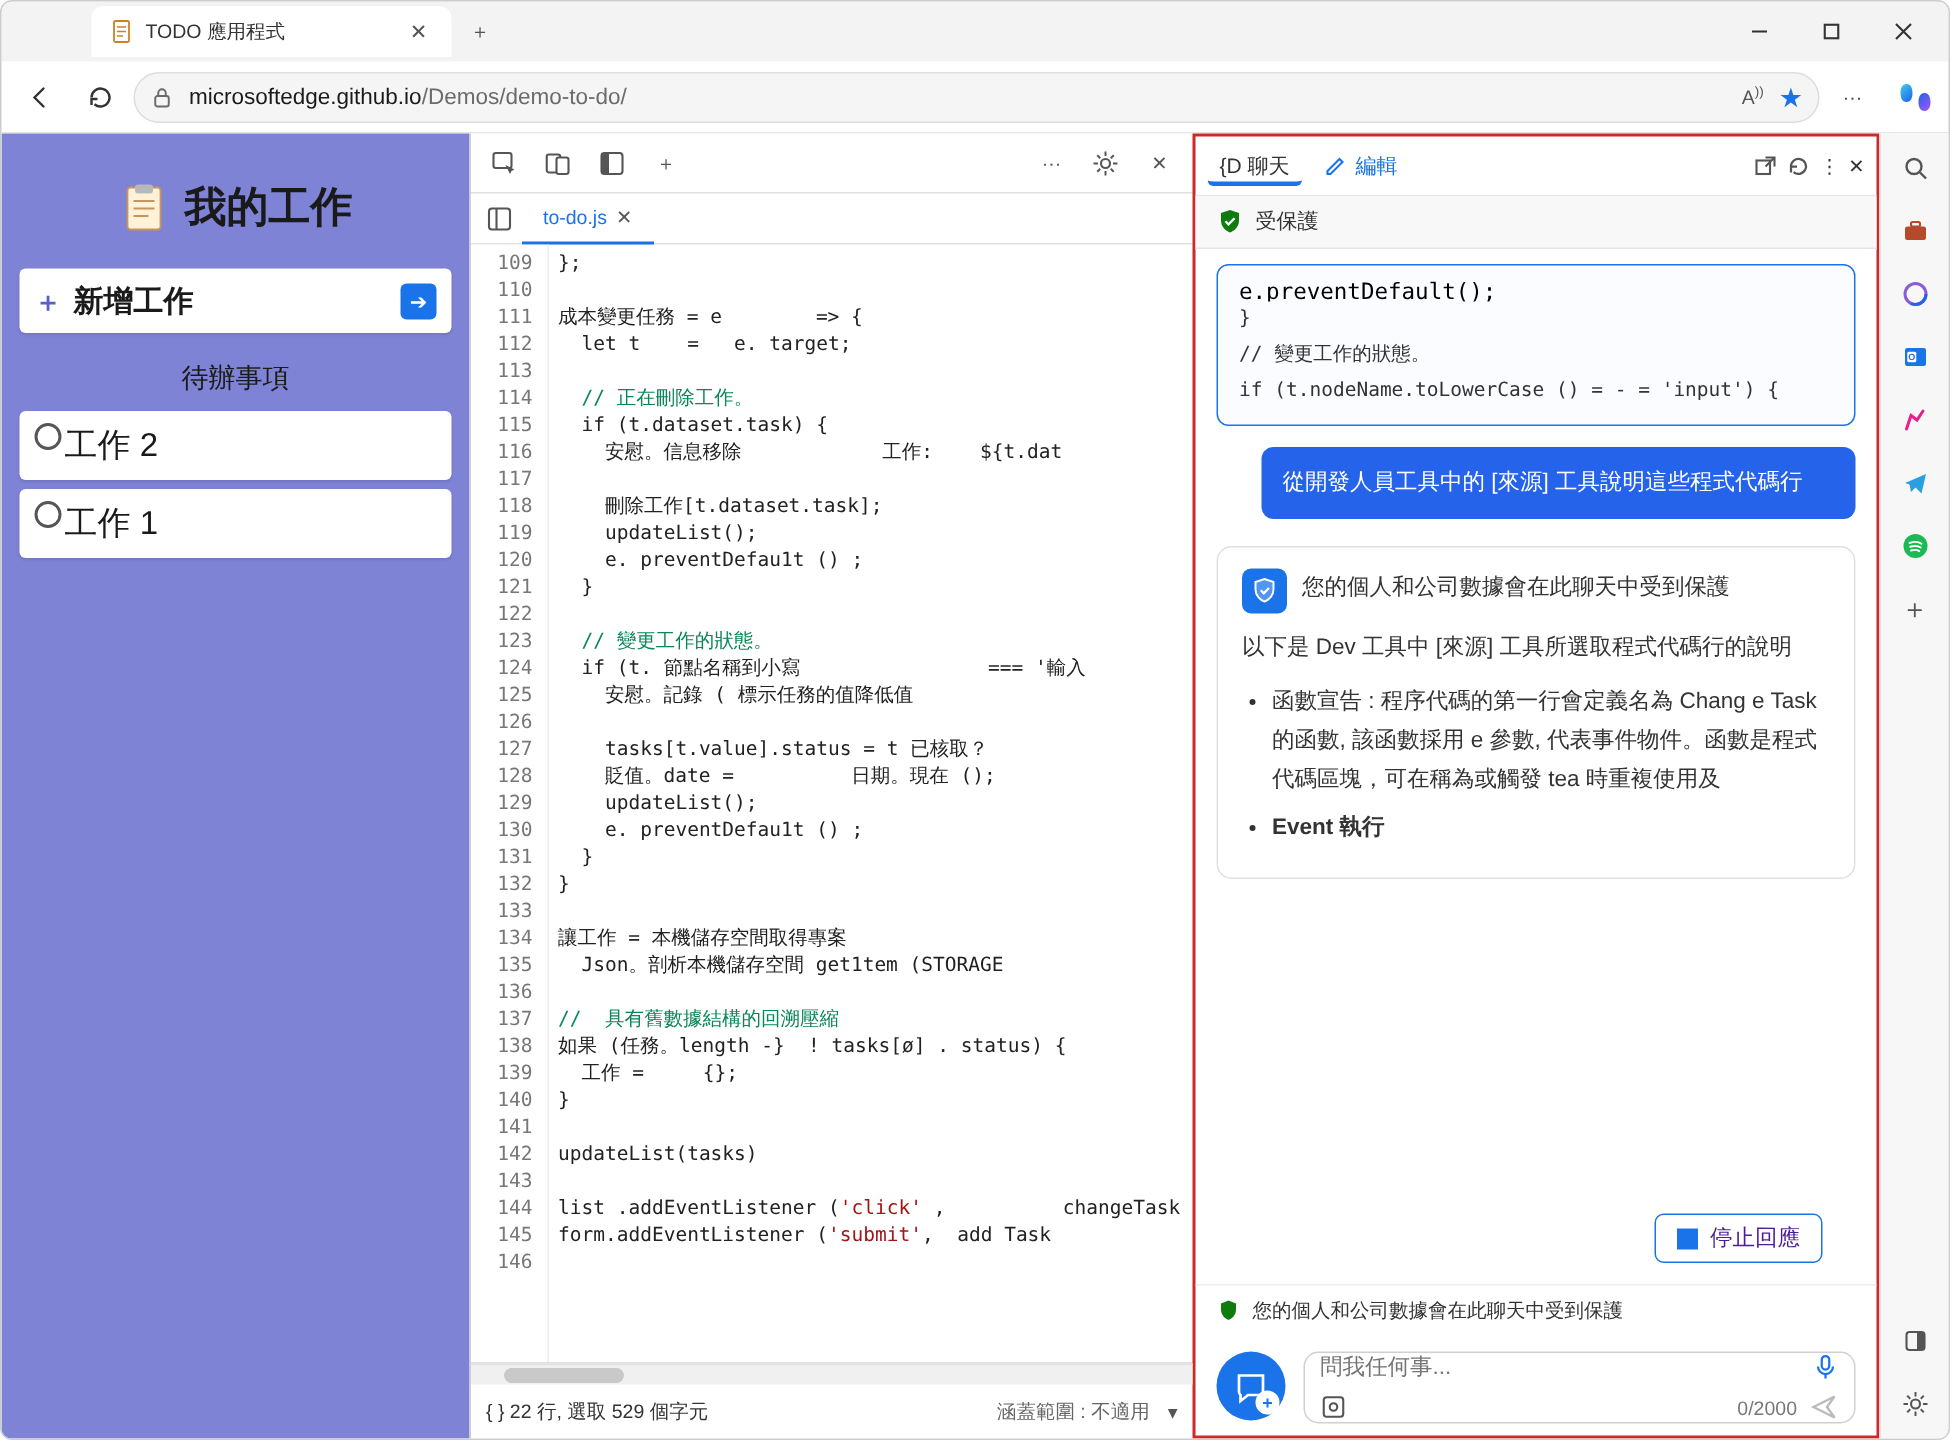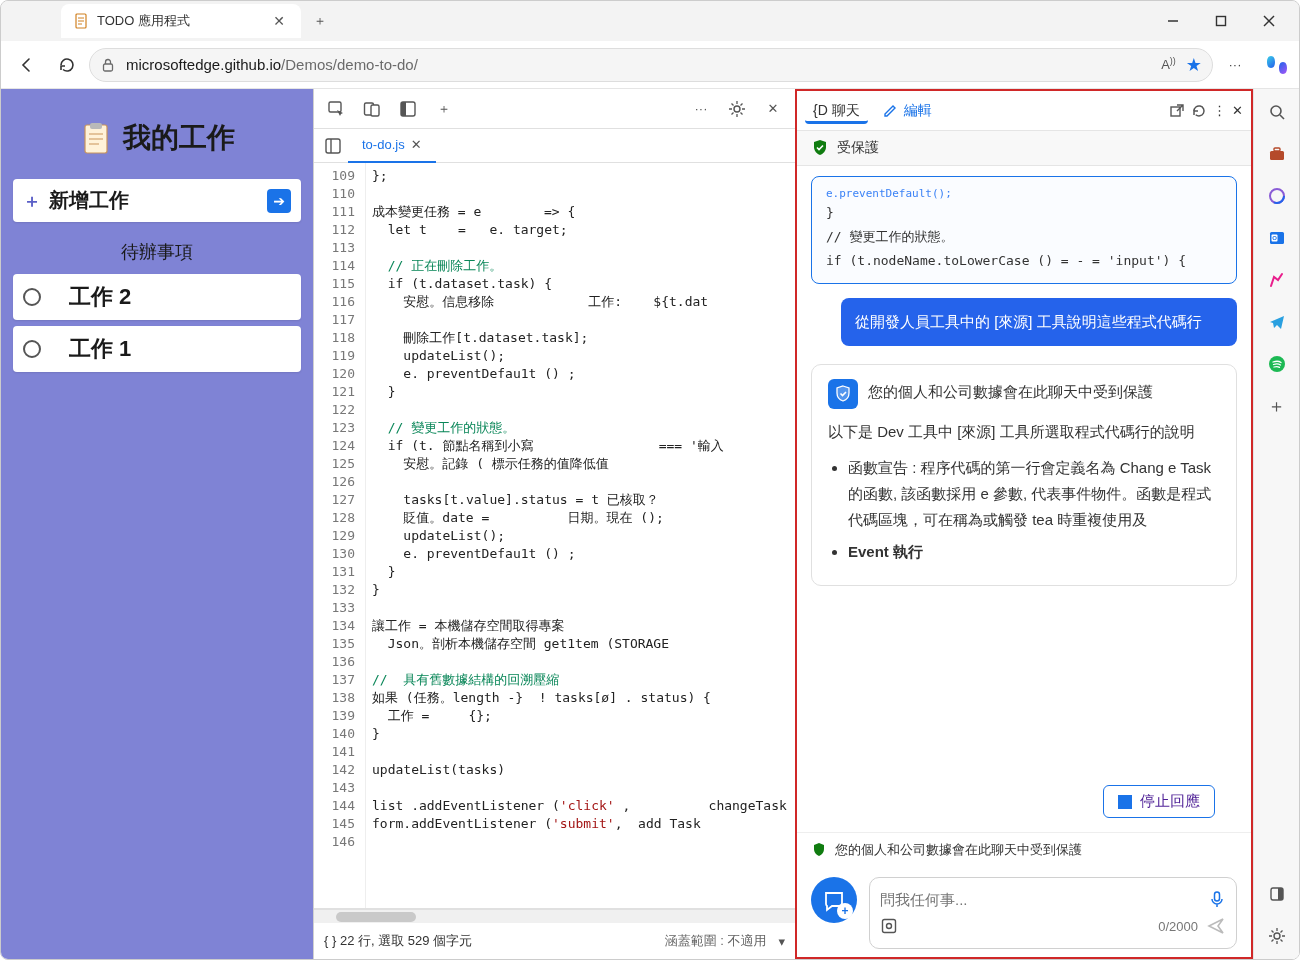--- a/index.html
+++ b/index.html
@@ -33,21 +33,21 @@
   
   .demoapp { width: 312px; background: #7f83d5; padding: 12px; color: #1a1a1a; }
   .apptitle { display: flex; align-items: center; gap: 10px; justify-content: center; padding: 18px 0 22px; }
   .apptitle .clipboard { width: 34px; height: 34px; }
   .apptitle h1 { font-size: 28px; font-weight: 700; color: #1a1a1a; }
   .addrow { display: flex; align-items: center; background: #fff; border-radius: 4px; padding: 8px 10px; gap: 8px; box-shadow: 0 1px 2px rgba(0,0,0,.1); }
   .plus { color: #5a5fc7; font-size: 18px; font-weight: 700; }
   .addlabel { flex: 1; font-size: 20px; font-weight: 700; }
   .arrowbtn { width: 24px; height: 24px; background: #1a73e8; color: #fff; border-radius: 4px; display: flex; align-items: center; justify-content: center; font-size: 14px; }
   .pendinglbl { text-align: center; padding: 18px 0 10px; font-size: 18px; }
-  .taskitem { display: flex; align-items: center; gap: 28px; background: #fff; border-radius: 4px; padding: 8px 10px; margin-bottom: 6px; font-size: 22px; font-weight: 700; box-shadow: 0 1px 2px rgba(0,0,0,.1); }
+  .taskitem { display: flex; align-items: flex-start; gap: 2px; background: #fff; border-radius: 4px; padding: 8px 10px; margin-bottom: 6px; font-size: 22px; font-weight: 400; box-shadow: 0 1px 2px rgba(0,0,0,.1); }
   .radio { width: 18px; height: 18px; border: 2px solid #555; border-radius: 50%; flex-shrink: 0; }
 
   
   .devtools { flex: 1; display: flex; flex-direction: column; border-left: 1px solid #d0d0d0; min-width: 0; }
   .devtoolbar { display: flex; align-items: center; height: 40px; padding: 0 8px; gap: 8px; border-bottom: 1px solid #e0e0e0; }
   .devtoolbar .spacer { flex: 1; }
   .devtoolbar .ibtn { width: 28px; height: 28px; display: flex; align-items: center; justify-content: center; color: #555; border-radius: 4px; }
   .filetabs { display: flex; align-items: center; height: 34px; border-bottom: 1px solid #e0e0e0; padding-left: 4px; }
   .navicon { width: 30px; height: 30px; display: flex; align-items: center; justify-content: center; color: #555; }
   .filetab { display: flex; align-items: center; gap: 6px; padding: 0 14px; height: 34px; border-bottom: 2px solid #1a73e8; color: #1a73e8; }
@@ -79,21 +79,21 @@
   .aihdr { display: flex; align-items: flex-start; gap: 10px; margin-bottom: 10px; }
   .shieldbadge { width: 30px; height: 30px; background: #1a73e8; border-radius: 6px; display: flex; align-items: center; justify-content: center; color: #fff; flex-shrink: 0; }
   .aibubble ul { padding-left: 20px; }
   .aibubble li { margin-bottom: 6px; }
   .stopbtn { position: absolute; right: 36px; bottom: 14px; display: flex; align-items: center; gap: 8px; border: 1px solid #1a73e8; border-radius: 6px; padding: 6px 14px; color: #4c1d95; background: #fff; font-size: 15px; }
   .stopsq { width: 14px; height: 14px; background: #1a73e8; }
   .protectnote { display: flex; align-items: center; gap: 8px; padding: 8px 14px; font-size: 13px; color: #333; border-top: 1px solid #eee; }
   .chatinputrow { display: flex; align-items: flex-start; gap: 12px; padding: 10px 14px 8px; }
   .avatar { width: 46px; height: 46px; border-radius: 50%; background: #1a73e8; display: flex; align-items: center; justify-content: center; color: #fff; flex-shrink: 0; position: relative; }
   .avatar .plusdot { position: absolute; right: 4px; bottom: 4px; width: 16px; height: 16px; border-radius: 50%; background: #fff; color: #1a73e8; display: flex; align-items: center; justify-content: center; font-size: 12px; font-weight: 700; }
-  .inputbox { flex: 1; border: 1px solid #d0d0d0; border-radius: 10px; padding: 12px 10px; }
+  .inputbox { flex: 1; border: 1px solid #d0d0d0; border-radius: 10px; padding: 0 10px; }
   .inputtop { display: flex; align-items: center; gap: 8px; }
   .inputtop input { flex: 1; border: none; outline: none; font-size: 15px; background: transparent; }
   .mic { color: #1a73e8; }
   .inputbot { display: flex; align-items: center; gap: 8px; padding-top: 8px; font-size: 13px; color: #777; }
   .inputbot .spacer { flex: 1; }
   .send { color: #bbb; }
 
   
   .rightside { width: 46px; background: #f7f7f7; border-left: 1px solid #e5e5e5; display: flex; flex-direction: column; align-items: center; padding: 8px 0; gap: 12px; }
   .sideicon { width: 30px; height: 30px; display: flex; align-items: center; justify-content: center; font-size: 18px; color: #555; border-radius: 4px; }
@@ -381,21 +381,21 @@
         <span class="shield">
             <svg width="18" height="18" viewBox="0 0 18 18">
               <path d="M9 1l6 2v5c0 4-3 7-6 8-3-1-6-4-6-8V3l6-2z" fill="#107c10"></path>
               <path d="M6 8.5l2 2 4-4" fill="none" stroke="#fff" stroke-width="1.6"></path>
             </svg>
           </span>
         <span>受保護</span>
       </div>
       <div class="chatbody">
         <div class="codecard">
-          <div style="color:#3b82f6;font-size:11px;line-height:14px;overflow:hidden;height:14px">e.preventDefault();</div>
+          <div style="color:#000000;font-size:15px;line-height:14px;overflow:hidden;height:14px">e.preventDefault();</div>
           <div>}</div>
           <div><span class="cm">// 變更工作的狀態。</span></div>
           <div>if (t.nodeName.toLowerCase () = - = 'input') {</div>
         </div>
         <div class="userbubble">從開發人員工具中的 [來源] 工具說明這些程式代碼行</div>
         <div class="aibubble">
           <div class="aihdr">
             <div class="shieldbadge">
                 <svg width="18" height="18" viewBox="0 0 18 18">
                   <path d="M9 1l6 2v5c0 4-3 7-6 8-3-1-6-4-6-8V3l6-2z" fill="#fff" fill-opacity="0.25" stroke="#fff" stroke-width="1.3"></path>

